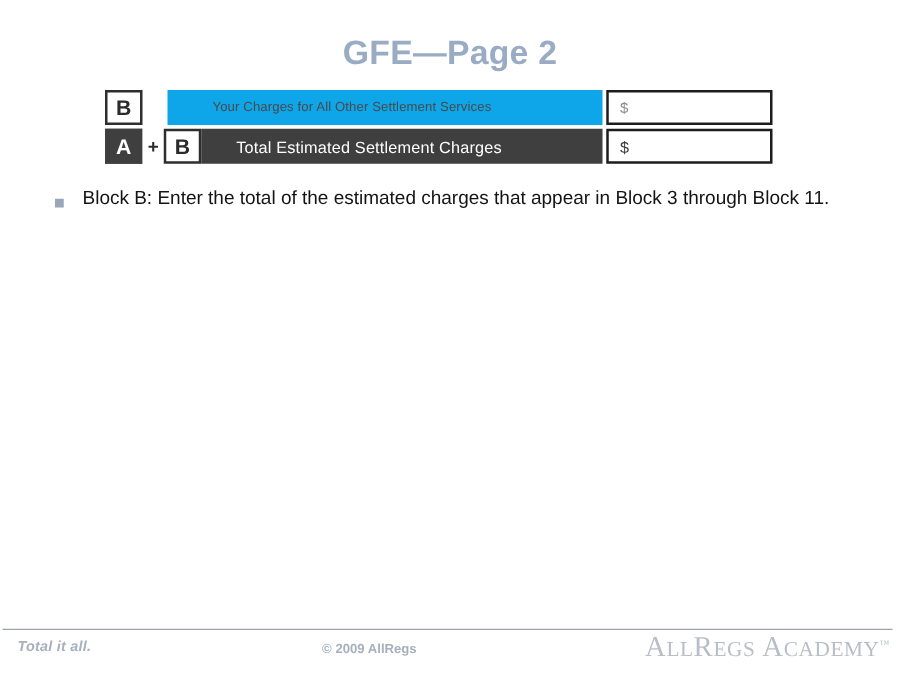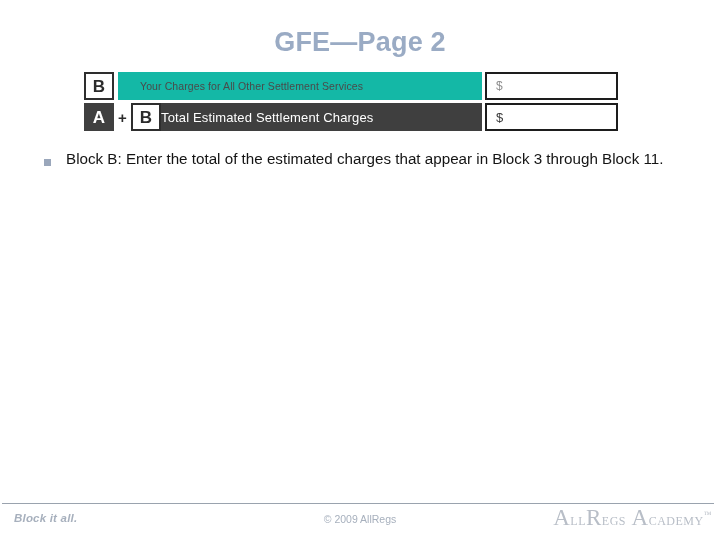--- a/index.html
+++ b/index.html
@@ -80,32 +80,33 @@
   }
 
   
   .label-cell {
     flex: 1;
     display: flex;
     align-items: center;
     box-sizing: border-box;
   }
   .label-light {
-    background: #14b8a6;
+    background: #0ea5e9;
     color: #4a4a4a;
     font-size: 10.5px;
-    padding-left: 22px;
+    padding-left: 36px;
     letter-spacing: 0.1px;
-    margin-left: 4px;
+    margin-left: 20px;
   }
   .label-dark {
     background: #3f3f3f;
     color: #ffffff;
     font-size: 13px;
     font-weight: normal;
+    padding-left: 28px;
     letter-spacing: 0.15px;
   }
 
   
   .amount-cell {
     box-sizing: border-box;
     width: 133px;
     background: #ffffff;
     border: 2px solid #1d1d1d;
     display: flex;
@@ -166,40 +167,41 @@
     font-size: 11.5px;
     font-weight: bold;
     font-style: italic;
     color: #a7b0bd;
     letter-spacing: 0.2px;
   }
   .footer-copyright {
     position: absolute;
     left: 0;
     top: 513px;
-    width: 720px;
+    width: 591px;
     text-align: center;
     font-size: 10.5px;
     color: #a7b0bd;
+    font-weight: bold;
   }
   .footer-logo {
     position: absolute;
     right: 8px;
     top: 505px;
     font-family: "Liberation Serif", serif;
     font-size: 20px;
     color: #b8bec7;
     white-space: nowrap;
     letter-spacing: 0.5px;
   }
   .footer-logo .cap {
     font-size: 23px;
   }
   .footer-logo .sc {
-    font-size: 12px;
+    font-size: 17px;
   }
   .footer-logo .tm {
     font-size: 8px;
     vertical-align: super;
   }
 </style>
 </head>
 <body>
 
 <div class="slide-title">GFE—Page 2</div>
@@ -230,20 +232,20 @@
       </div>
     <div class="bullet-text">Block B: Enter the total of the estimated charges that appear in Block 3 through Block 11.</div>
   </div>
 
 
 
 </div>
 
 <div class="footer-rule"></div>
 
-<div class="footer-tagline">Block it all.</div>
+<div class="footer-tagline">Total it all.</div>
 
 <div class="footer-copyright">© 2009 AllRegs</div>
 
 <div class="footer-logo">
   <span class="cap">A</span><span class="sc">LL</span><span class="cap">R</span><span class="sc">EGS</span>
   <span class="cap">A</span><span class="sc">CADEMY</span><span class="tm">™</span>
 </div>
 
 </body></html>

